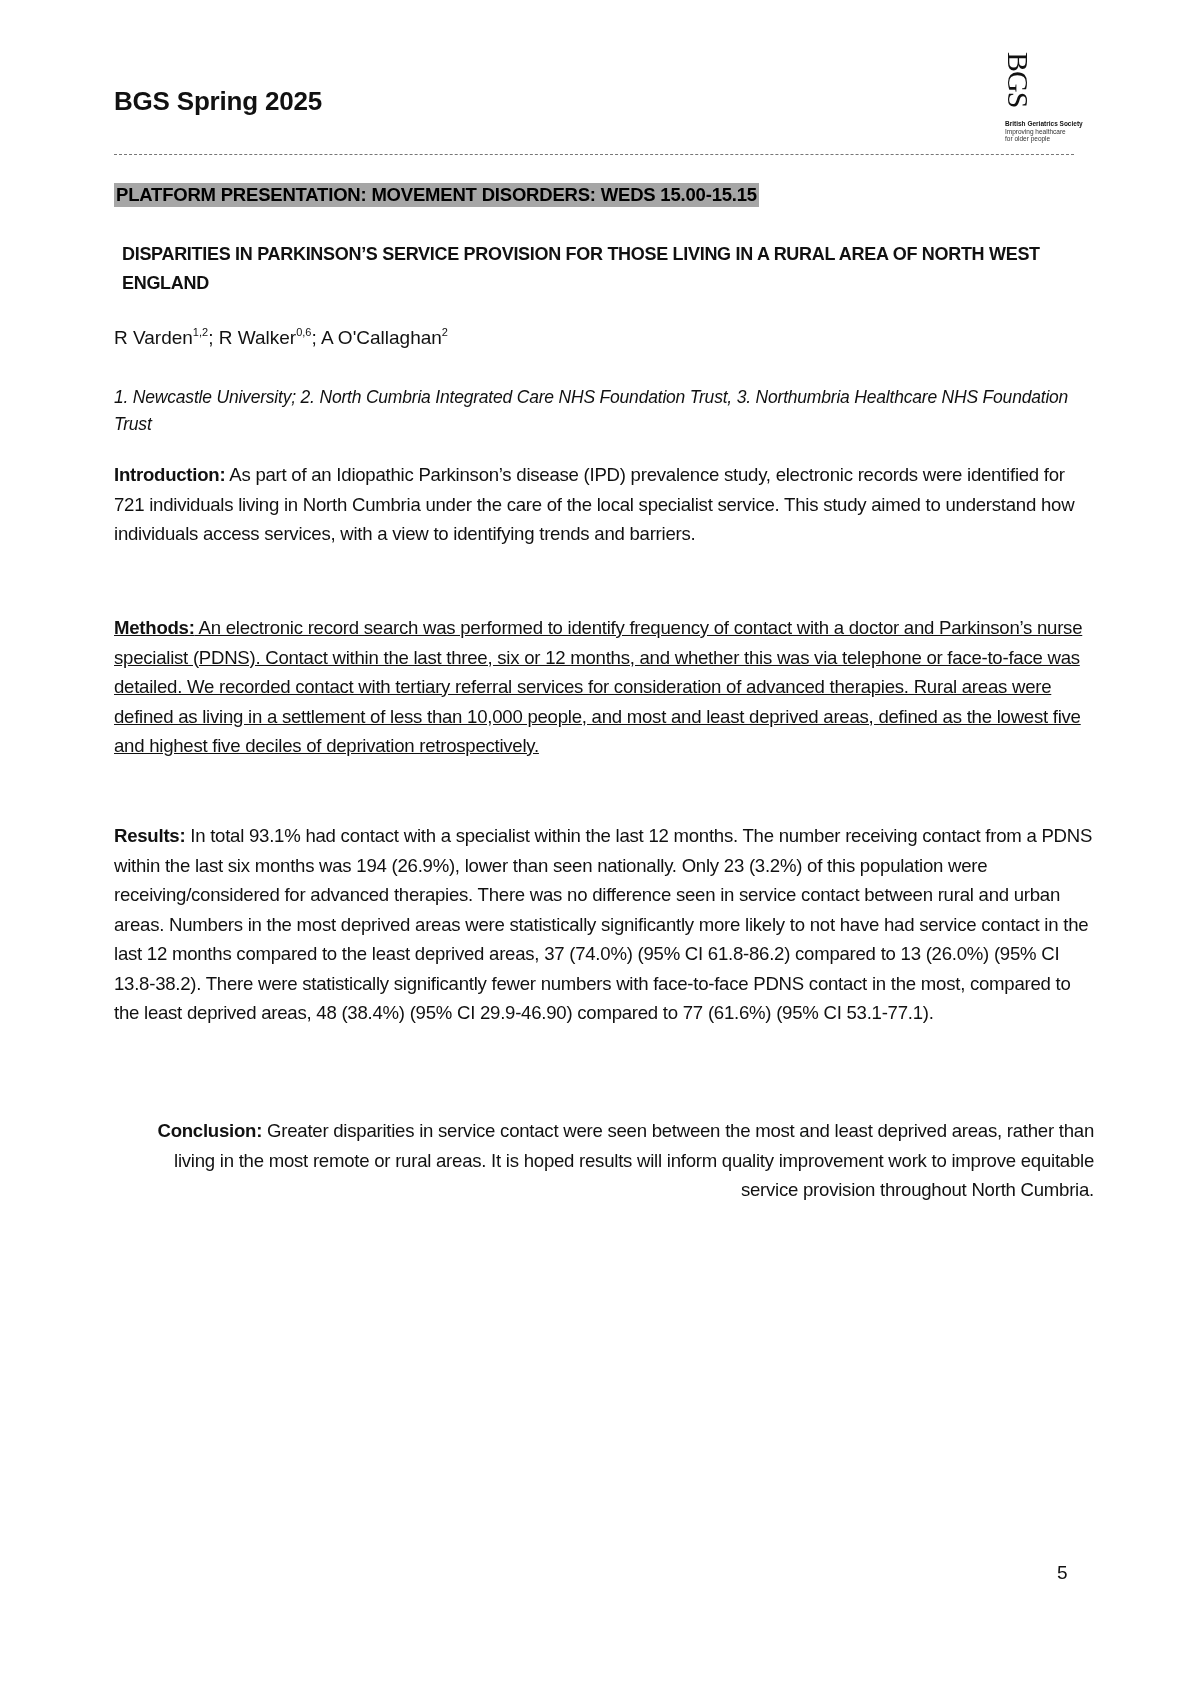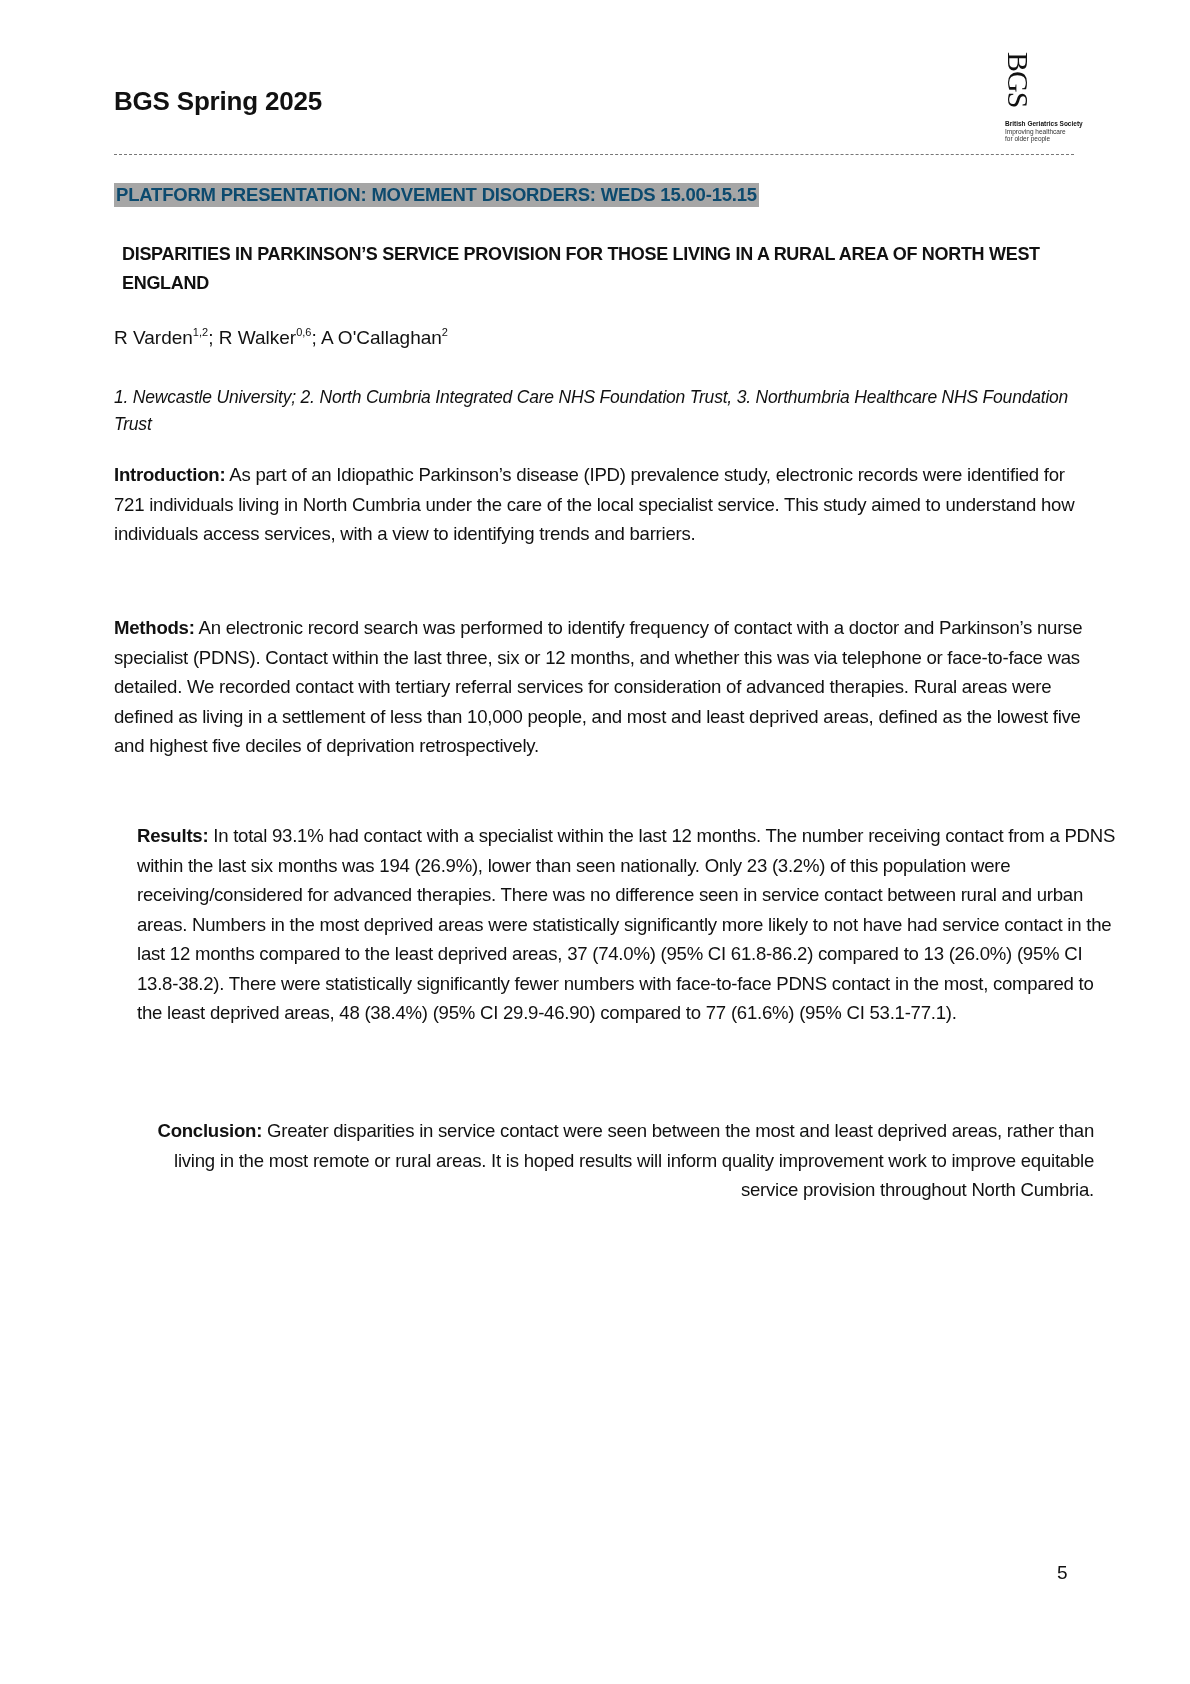--- a/index.html
+++ b/index.html
@@ -6,30 +6,30 @@
     body { width: 1190px; height: 1684px; position: relative; overflow: hidden;
            font-family: "Liberation Sans", sans-serif; color: #111; }
     .page-header-title { position: absolute; left: 114px; top: 74px; font-size: 26px; font-weight: bold; letter-spacing: -0.2px; margin-top: 12px; }
     .logo { position: absolute; left: 1003px; top: 52px; width: 90px; height: 90px; }
     .logo-mark { position: absolute; left: 0; top: 0; width: 30px; height: 66px; }
     .logo-mark span { display: block; font-family: "Liberation Serif", serif; font-size: 30px; line-height: 30px;
                       transform: rotate(90deg); transform-origin: left top; position: absolute; left: 30px; top: 0; white-space: nowrap; letter-spacing: -1px; }
     .logo-text { position: absolute; left: 2px; top: 68px; font-size: 6.5px; line-height: 7.5px; color: #333; white-space: nowrap; }
     .logo-text .b { font-weight: bold; color: #111; }
     .rule { position: absolute; left: 114px; top: 154px; width: 960px; height: 0; border-top: 1.5px dashed #777; }
-    .session { position: absolute; left: 114px; top: 183px; background: #a6a6a6; color: #0c4a6e; font-weight: bold; font-size: 18.5px; padding: 1px 2px; letter-spacing: -0.2px; }
+    .session { position: absolute; left: 114px; top: 183px; background: #a6a6a6; color: #000000; font-weight: bold; font-size: 18.5px; padding: 1px 2px; letter-spacing: -0.2px; }
     .title { position: absolute; left: 122px; top: 240px; width: 930px; font-weight: bold; font-size: 18px; line-height: 29px; letter-spacing: -0.3px; }
     .authors { position: absolute; left: 114px; top: 327px; font-size: 19px; }
     .authors sup { font-size: 11px; vertical-align: 8px; line-height: 0; }
     .affil { position: absolute; left: 114px; top: 384px; width: 960px; font-style: italic; font-size: 17.5px; line-height: 27px; letter-spacing: -0.2px; }
     .para { position: absolute; left: 114px; width: 980px; font-size: 18.6px; line-height: 29.5px; letter-spacing: -0.25px; }
     .para b { font-weight: bold; }
     #p-intro { top: 460px; }
-    #p-methods { top: 613px; }
-    #p-results { top: 821px; margin-left: 23px; }
+    #p-methods { top: 613px; text-decoration: underline; }
+    #p-results { top: 821px; }
     #p-conclusion { top: 1116px; text-align: right; }
     .page-number { position: absolute; left: 1057px; top: 1562px; font-size: 19px; }
   </style>
 </head>
 <body>
 
 <div class="page-header-title">BGS Spring 2025</div>
 
 <div class="logo">
   <div class="logo-mark">

